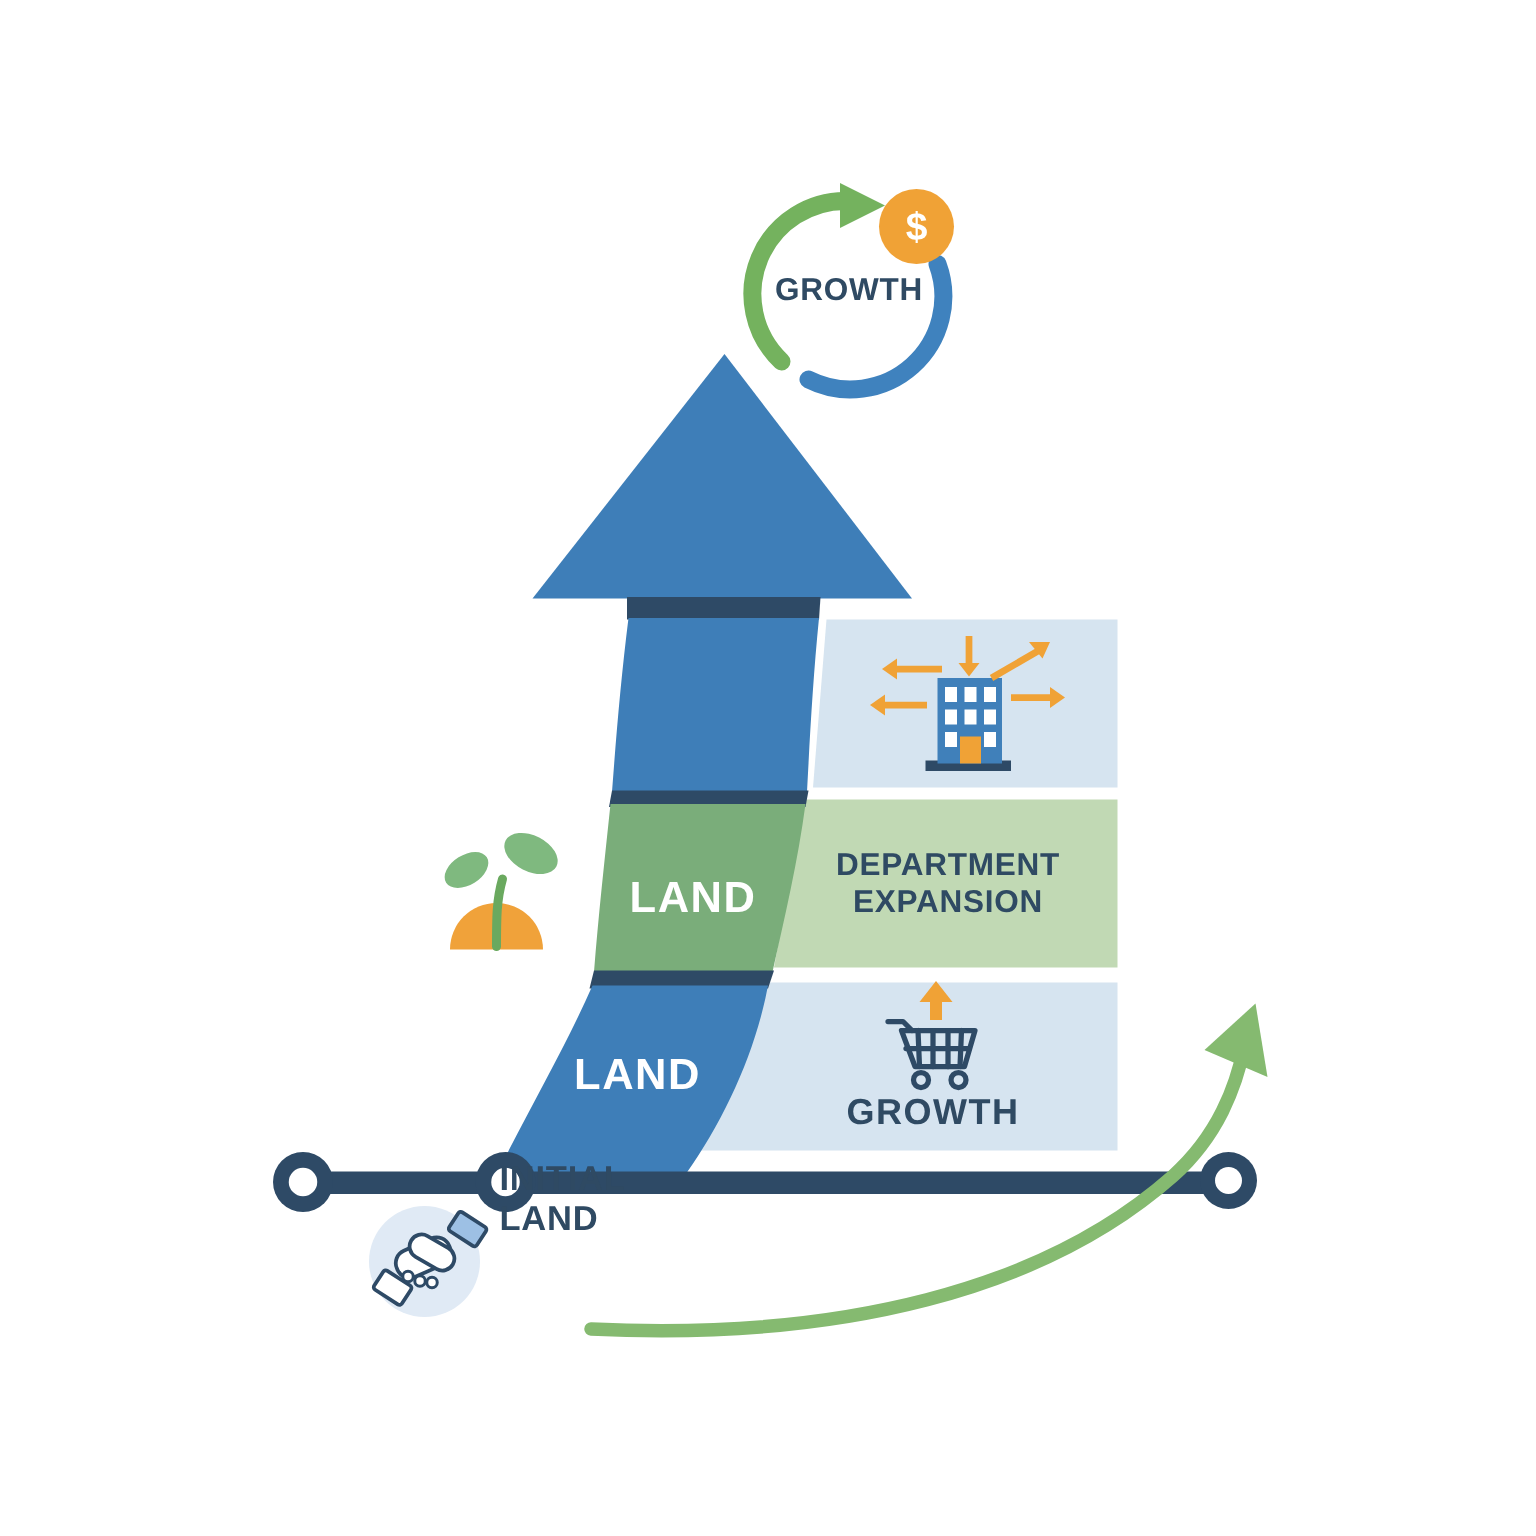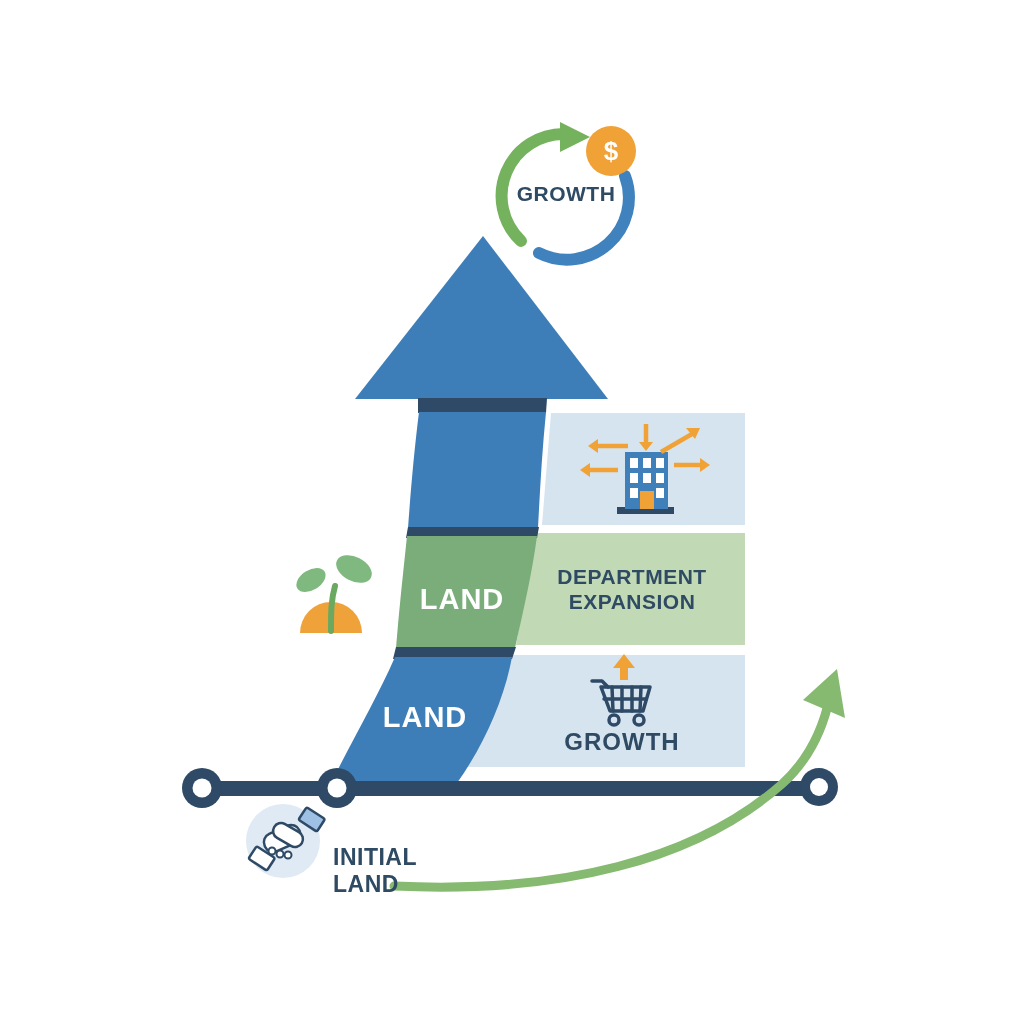--- a/index.html
+++ b/index.html
@@ -11,21 +11,21 @@
   .txt{position:absolute;color:#2f4a63;font-weight:bold;}
   .center{text-align:center;}
   .white{color:#ffffff;}
   .badge-text{left:466px;top:182px;width:200px;font-size:21px;line-height:23px;letter-spacing:0.5px;}
   .dollar-text{left:596px;top:136px;width:30px;height:30px;line-height:30px;font-size:26px;color:#ffffff;}
   .seg-expand{left:381px;top:454px;width:200px;font-size:30px;letter-spacing:1px;}
   .seg-land-mid{left:362px;top:583px;width:200px;font-size:29px;letter-spacing:1px;}
   .seg-land-bottom{left:325px;top:701px;width:200px;font-size:29px;letter-spacing:1px;}
   .dept-text{left:532px;top:564px;width:200px;font-size:21px;line-height:25px;letter-spacing:0.5px;}
   .upsells-text{left:522px;top:728px;width:200px;font-size:24px;letter-spacing:1px;}
-  .initial-text{left:333px;top:844px;width:140px;font-size:23px;line-height:27px;letter-spacing:0.5px;}
+  .initial-text{left:333px;top:772px;width:140px;font-size:23px;line-height:27px;letter-spacing:0.5px;}
   .progression-text{left:359px;top:897px;width:300px;font-size:26px;letter-spacing:1.5px;}
 </style>
 </head>
 <body>
 
 <div id="stage">
 
   <svg id="scene" width="1024" height="1024" viewBox="0 0 1024 1024">
 
     <g>

